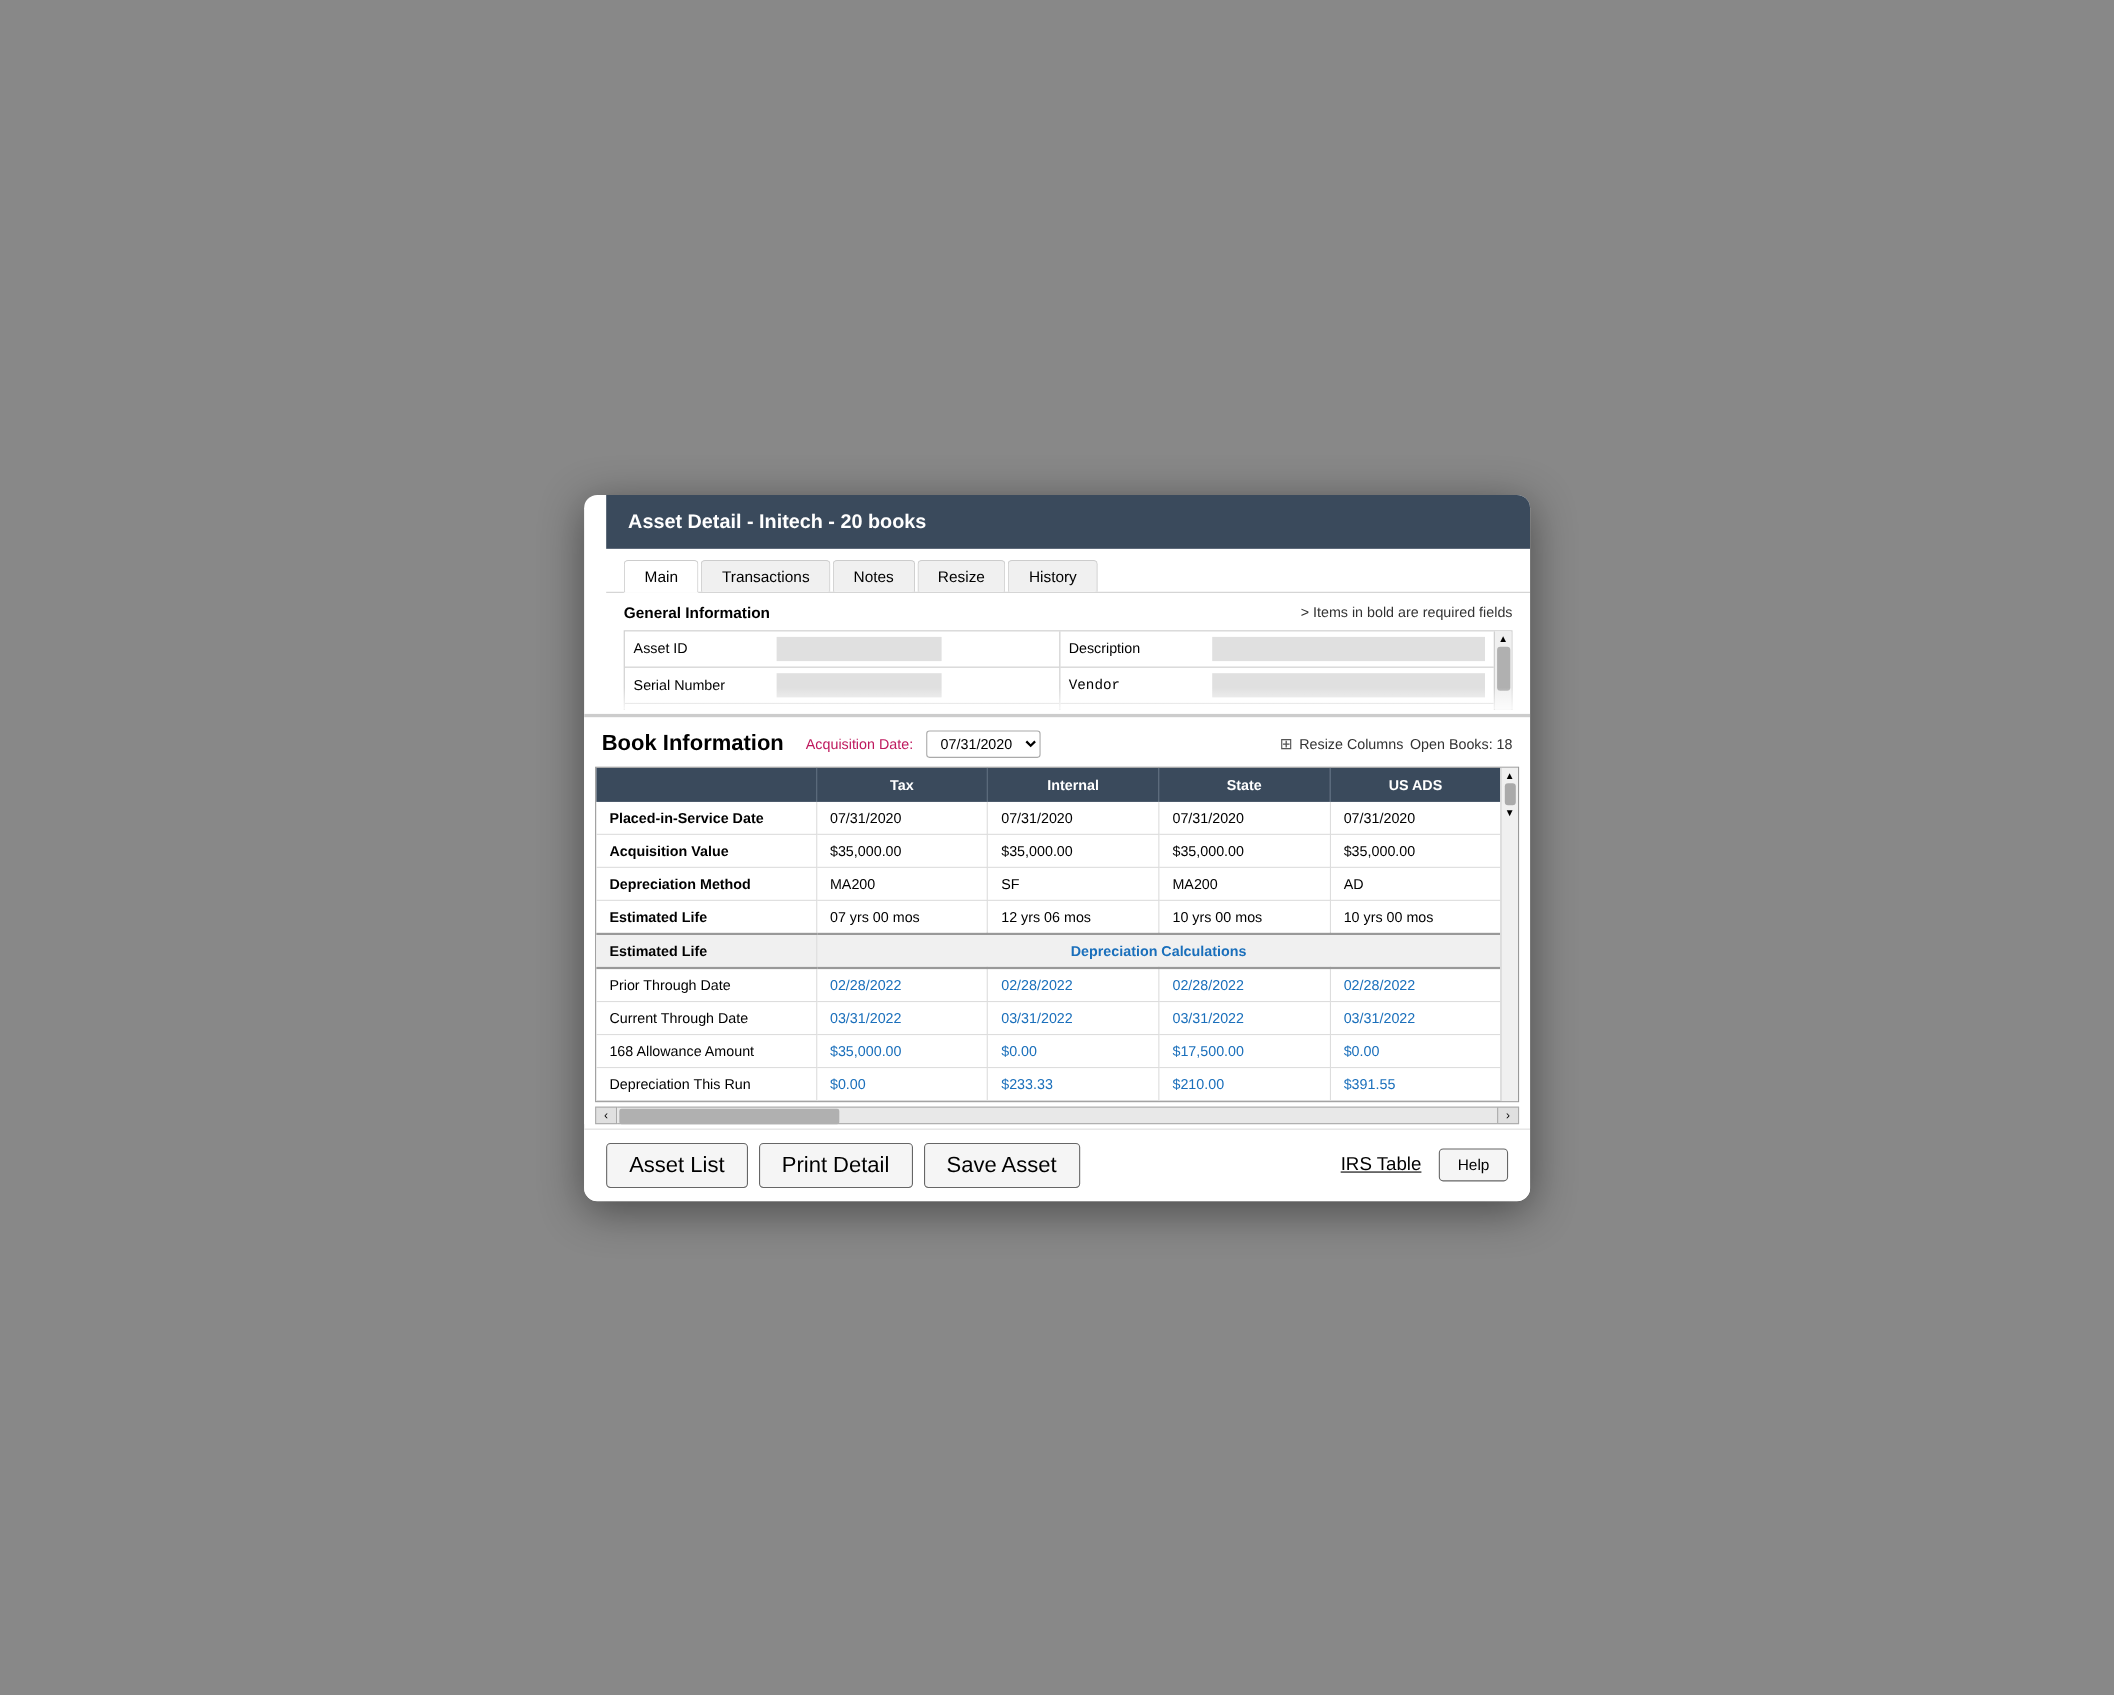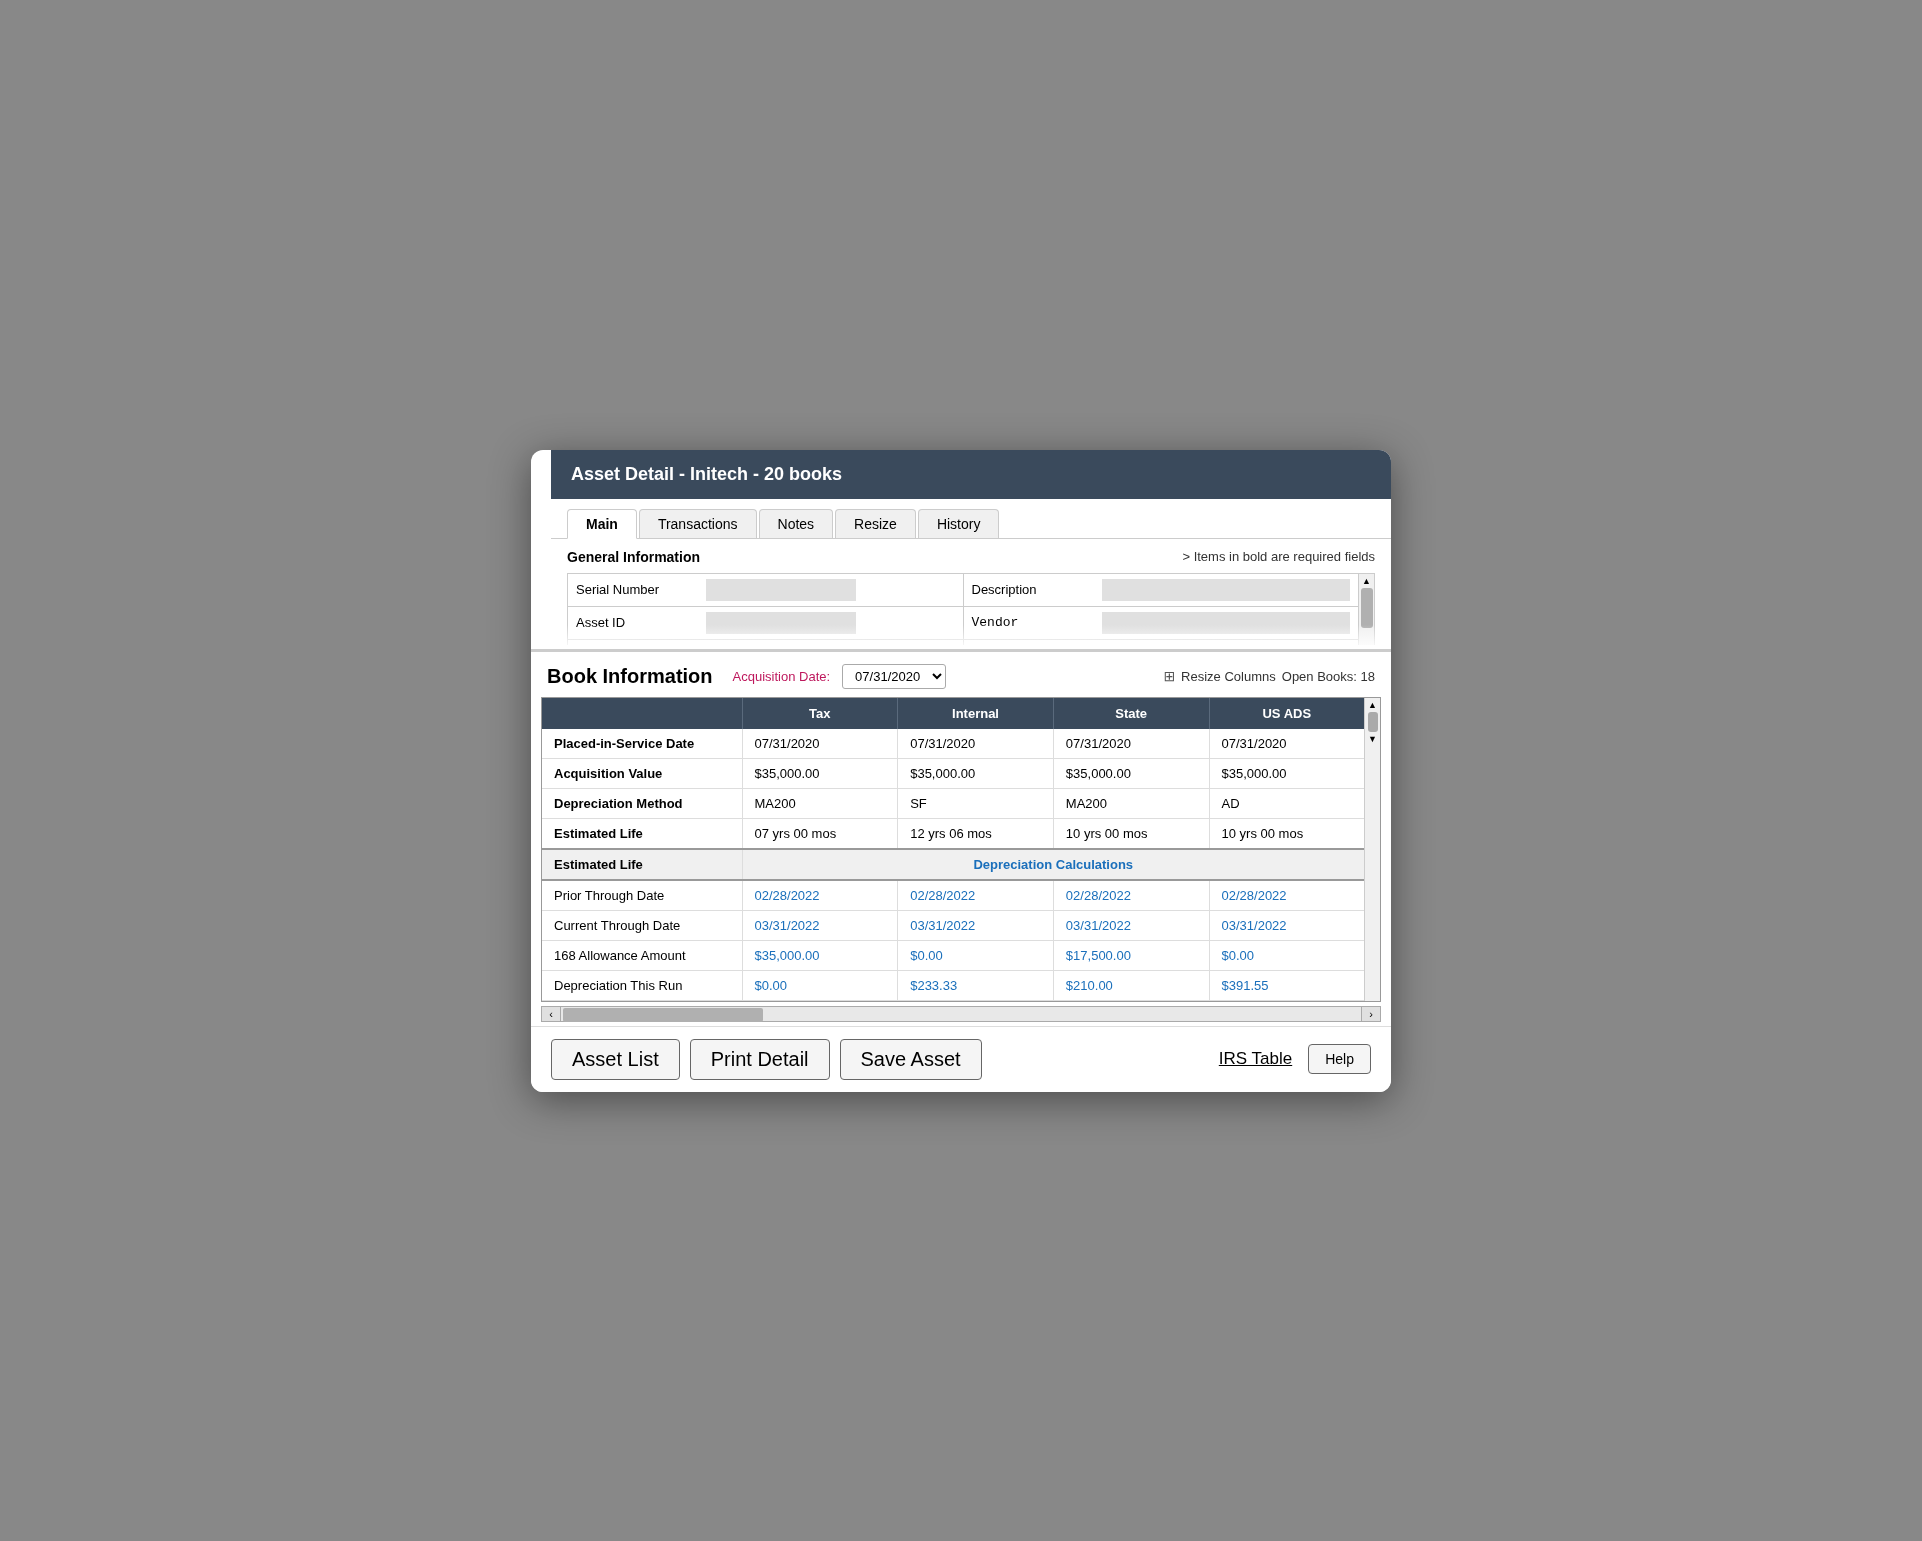--- a/index.html
+++ b/index.html
@@ -39,21 +39,21 @@
       border-bottom: none;
       border-radius: 4px 4px 0 0;
       cursor: pointer;
       background: #f0f0f0;
       font-size: 14px;
     }
     .tab.active {
       background: #fff;
       border-bottom: 1px solid #fff;
       margin-bottom: -1px;
-      font-weight: bold;
+      font-weight: normal;
       text-align: right;
     }
     .general-info-section {
       padding: 10px 16px;
       background: #fff;
     }
     .general-info-header {
       display: flex;
       justify-content: space-between;
       align-items: center;
@@ -366,28 +366,28 @@
       <div class="general-info-header">
         <span class="general-info-title">General Information</span>
         <span class="required-note">&gt; Items in bold are required fields</span>
       </div>
 
       <div style="display:flex; border:1px solid #ccc;">
         <div style="flex:1;">
 
           <div class="form-row">
             <div class="form-cell">
-              <span class="form-label">Serial Number</span>
+              <span class="form-label">Asset ID</span>
               <div class="form-input-box"></div>
             </div>
           </div>
 
           <div class="form-row">
             <div class="form-cell">
-              <span class="form-label">Asset ID</span>
+              <span class="form-label">Serial Number</span>
               <div class="form-input-box"></div>
             </div>
           </div>
 
           <div class="form-row">
             <div class="form-cell">
               
               
             </div>
           </div>

